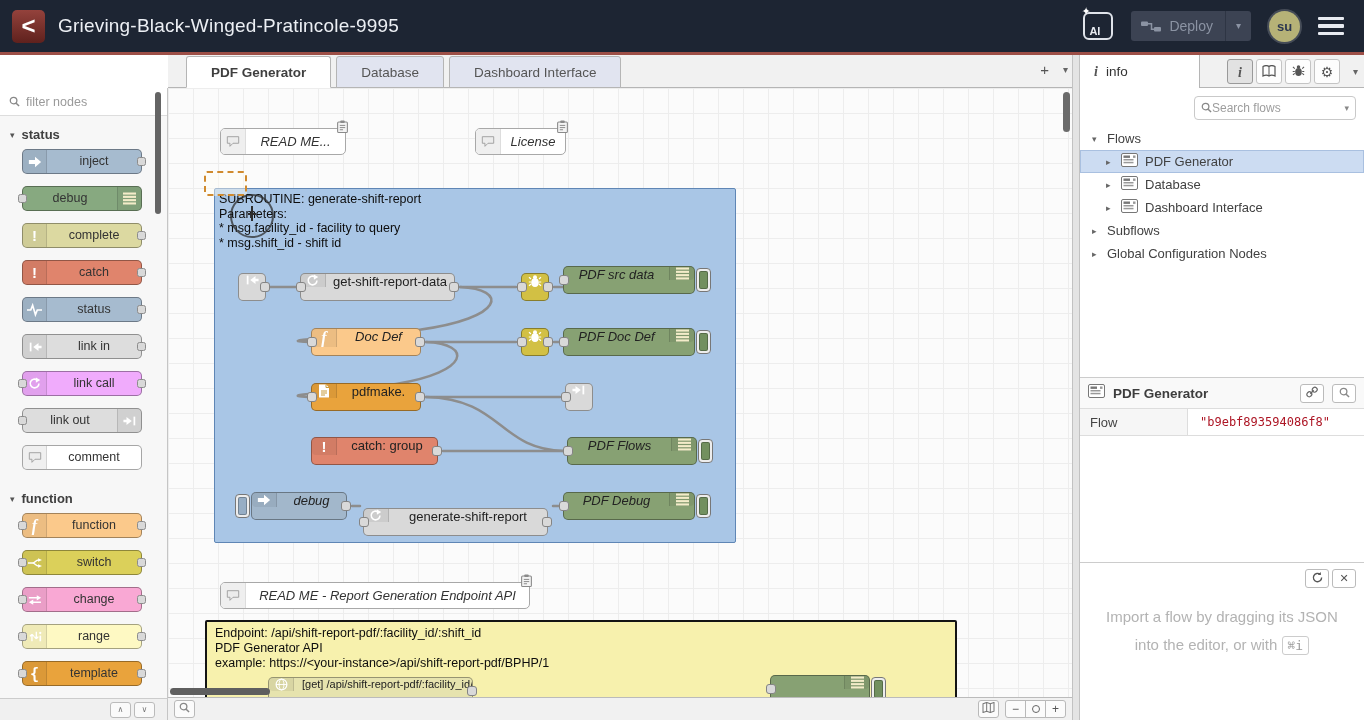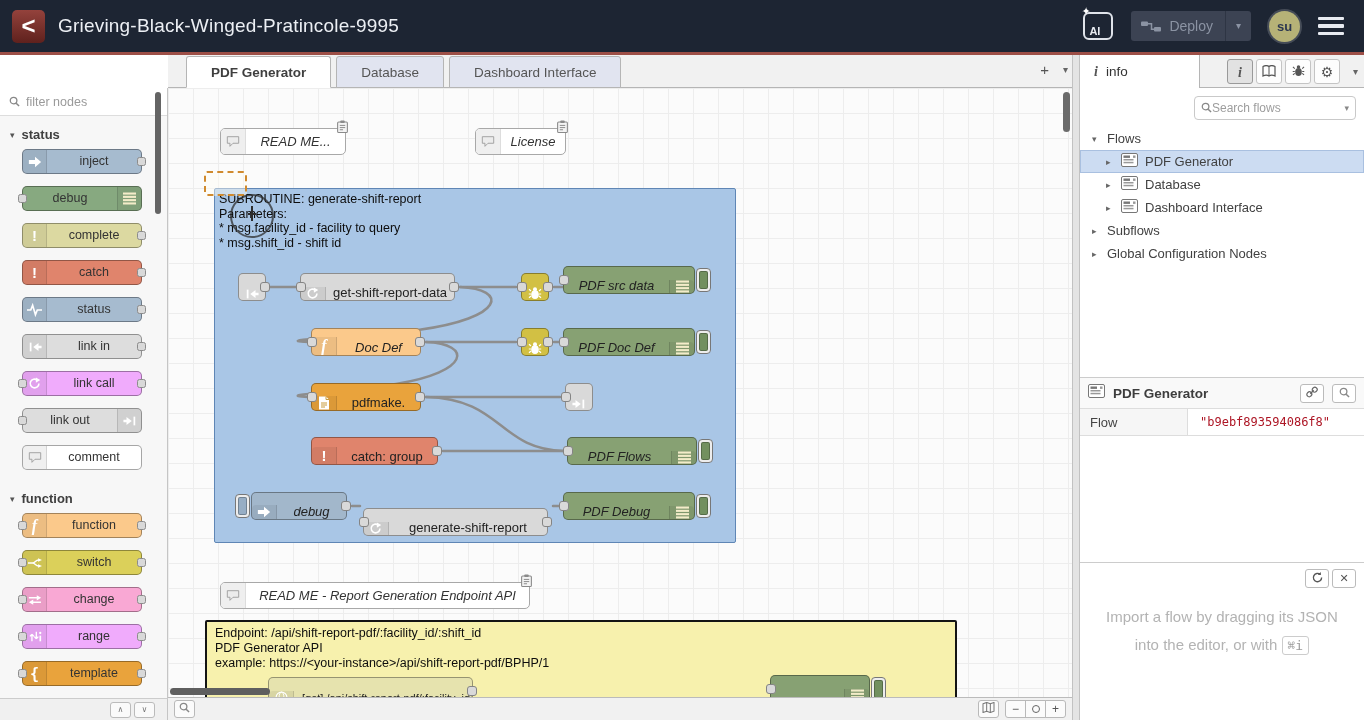--- a/index.html
+++ b/index.html
@@ -61,21 +61,21 @@
   #cf-right .joined.last{border-radius:0 3px 3px 0}
   .zcirc{width:8px;height:8px;border:1.4px solid #666;border-radius:50%}
 
   .group-blue{position:absolute;left:46px;top:100px;width:522px;height:355px;background:#a9c6e6;border:1px solid #5f86b5;border-radius:2px}
   .group-note{position:absolute;left:51px;top:104px;font-size:12.5px;line-height:14.5px;color:#0d0d0d}
   .group-yellow{position:absolute;left:37px;top:532px;width:752px;height:200px;background:#f7f1ad;border:2px solid #141414;border-radius:2px}
   .group-yellow .gtxt{padding:4px 0 0 8px;font-size:12.5px;line-height:15px;color:#0d0d0d}
   #wires{position:absolute;left:0;top:0;pointer-events:none}
   .wire{stroke:#8d8d8d;stroke-width:2.5;fill:none;stroke-linecap:round}
 
-  .fnode{position:absolute;height:28px;border:1px solid rgba(0,0,0,.35);border-radius:5px;display:flex;align-items:flex-end;font-size:13px}
+  .fnode{position:absolute;height:28px;border:1px solid rgba(0,0,0,.35);border-radius:5px;display:flex;align-items:flex-start;font-size:13px}
   .nicon{width:25px;display:flex;align-items:center;justify-content:center;background:rgba(0,0,0,.06);border-right:1px solid rgba(0,0,0,.12);border-radius:4px 0 0 4px}
   .nicon.r{order:2;border-right:none;border-left:1px solid rgba(0,0,0,.12);border-radius:0 4px 4px 0}
   .nicon.solo{width:100%;background:transparent;border:none}
   .nlabel{flex:1;display:flex;align-items:center;justify-content:center;padding:0 8px;color:#222;white-space:nowrap;overflow:hidden}
   .it .nlabel{font-style:italic}
   .nport{position:absolute;width:10px;height:10px;top:8px;background:#d9d9d9;border:1px solid #848484;border-radius:3px}
   .nport.l{left:-5px}.nport.r{right:-5px}
   .toggle{position:absolute;width:15px;height:24px;top:1px;right:-17px;background:#ededed;border:1px solid #777;border-radius:4px;padding:2px}
   .toggle i{display:block;height:100%;background:#72905f;border:1px solid rgba(0,0,0,.25);border-radius:2px}
   .injbtn{position:absolute;width:15px;height:24px;top:1px;left:-17px;background:#ededed;border:1px solid #777;border-radius:4px;padding:2px}
@@ -289,21 +289,21 @@
           <span class="picon ">
             <svg width="14" height="12" viewBox="0 0 16 12">
               <path d="M1 3.5h10M14.8 8.5H5" stroke="#fff" stroke-width="1.6" fill="none"></path>
               <path d="M10 .5l5 3-5 3zM6 5.5l-5 3 5 3z" fill="#fff"></path>
             </svg>
           </span>
           <span class="plabel">change</span>
           <i class="pport l"></i>
           <i class="pport r"></i>
         </div>
-        <div class="pnode" style="background:#f0abfc">
+        <div class="pnode" style="background:#fef9c3">
           <span class="picon ">
             <svg width="14" height="13" viewBox="0 0 16 13">
               <path d="M4.5 12V4M4.5 4l-2.3 2.4M4.5 4l2.3 2.4M9.5 1v8M9.5 9L7.2 6.6M9.5 9l2.3-2.4" stroke="#fff" stroke-width="1.5" fill="none"></path>
               <circle cx="14" cy="2.5" r="1.3" fill="#fff"></circle>
               <rect x="13.1" y="5.5" width="1.9" height="6.5" fill="#fff"></rect>
             </svg>
           </span>
           <span class="plabel">range</span>
           <i class="pport l"></i>
           <i class="pport r"></i>

